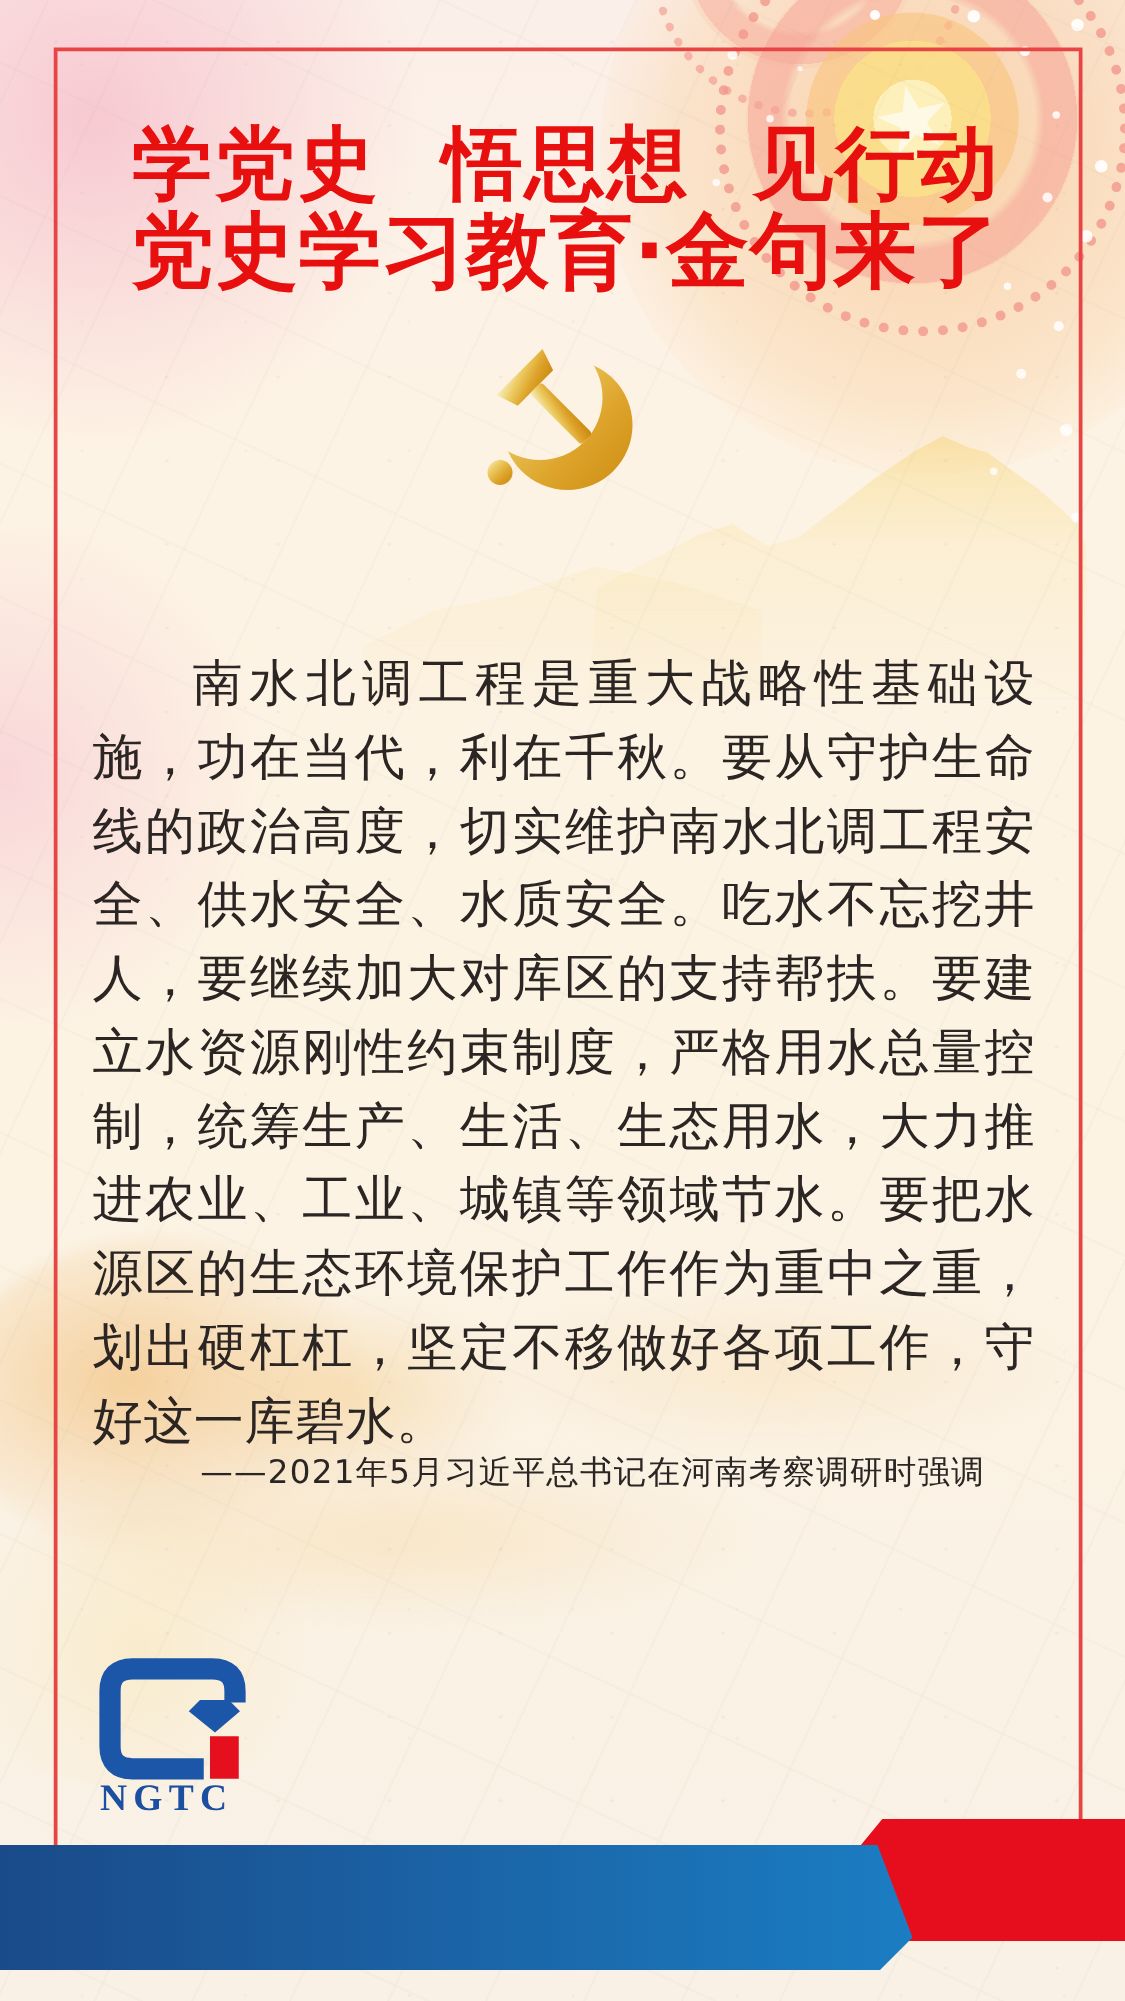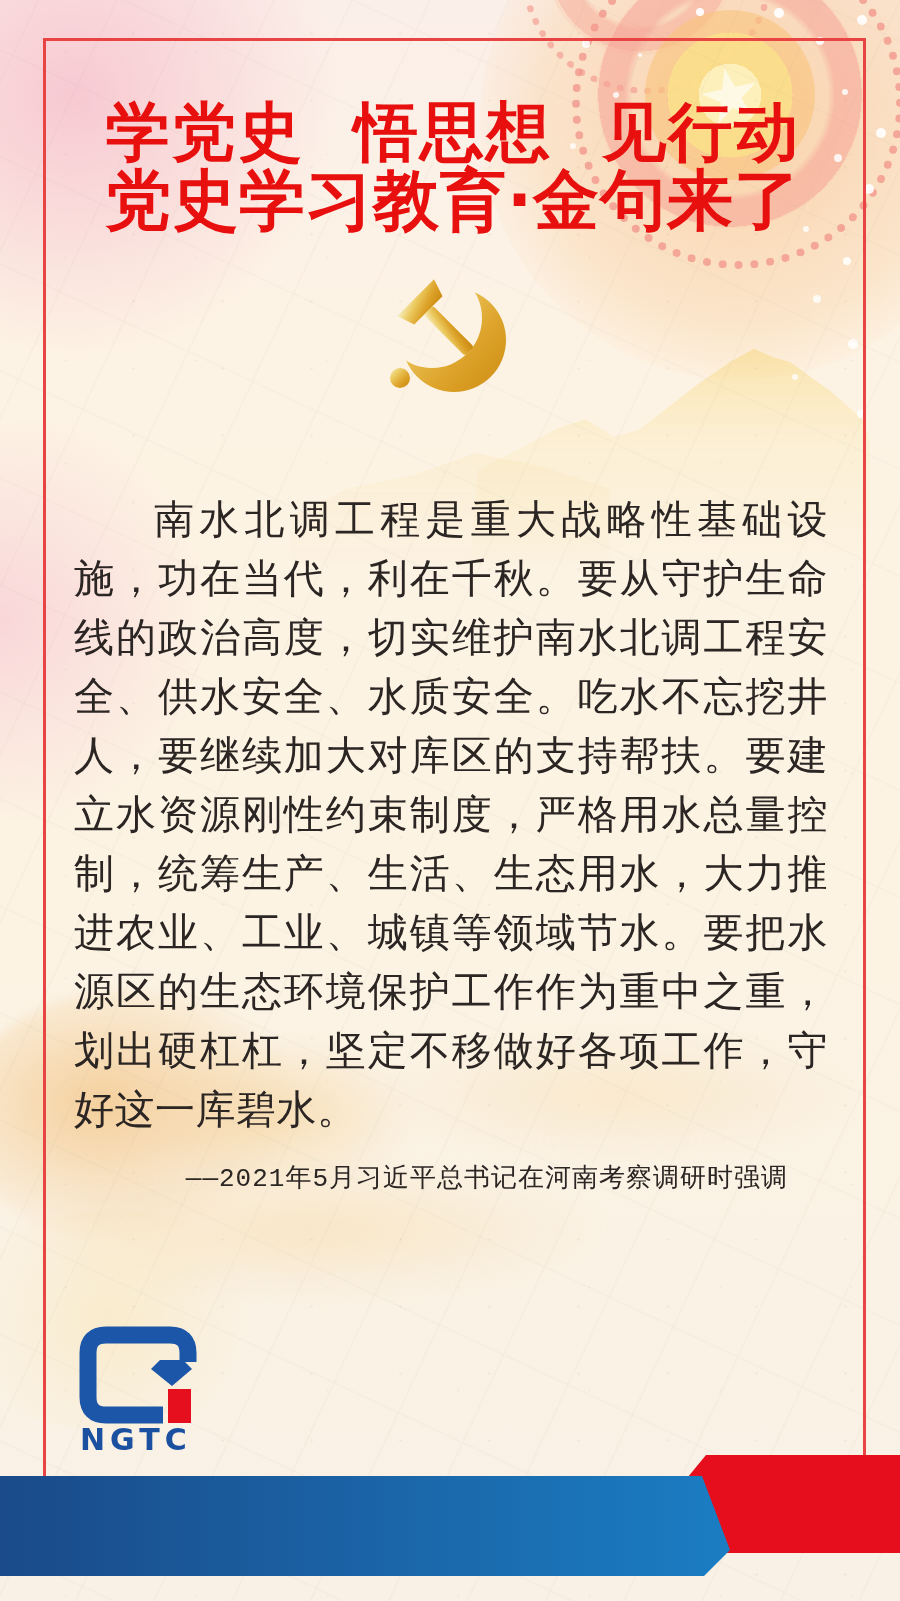--- a/index.html
+++ b/index.html
@@ -72,28 +72,28 @@
     background-size:89px 67px,131px 103px,auto,auto;}
   
   #frame{left:43px;top:38px;width:823px;height:1482px;border:3px solid var(--frame-red,#e84444);
     box-sizing:border-box;z-index:3;}
   
   #title-block{left:46px;top:62px;width:814px;text-align:center;z-index:4;
     color:var(--title-red,#e8100e);font-weight:bold;}
   #title-line1{font-size:66px;line-height:1.12;letter-spacing:1px;}
   #title-line2{font-size:64px;line-height:1;margin-top:38px;word-spacing:26px;letter-spacing:2px;}
   #emblem{left:384px;top:274px;z-index:4;}
-  #quote{left:74px;top:490px;width:754px;z-index:4;font-size:40px;line-height:59px;
+  #quote{left:74px;top:518px;width:754px;z-index:4;font-size:40px;line-height:59px;
     color:var(--text-color,#2b2523);text-align:justify;text-indent:80px;font-weight:500;letter-spacing:.5px;}
   #attribution{left:74px;top:1160px;width:714px;z-index:4;text-align:right;
-    font-size:26px;color:var(--text-color,#2b2523);letter-spacing:1px;font-family:Liberation Mono, monospace;}
+    font-size:26px;color:var(--text-color,#2b2523);letter-spacing:1px;}
   
   #logo{left:79px;top:1326px;z-index:4;}
   #logo-text{left:80px;top:1422px;z-index:4;font-size:30px;font-weight:bold;
-    color:var(--logo-blue,#1b4fa0);letter-spacing:5px;}
+    color:var(--logo-blue,#1b4fa0);letter-spacing:5px;font-family:Liberation Serif, serif;}
   
   #bar-red{left:0;top:1455px;width:900px;height:98px;background:var(--bar-red,#e60e1c);z-index:5;
     clip-path:polygon(706px 0,100% 0,100% 100%,727px 100%,669px 45px);}
   #bar-blue{left:0;top:1476px;width:760px;height:100px;z-index:6;
     background:linear-gradient(90deg,var(--bar-blue-start,#1a4a89),var(--bar-blue-end,#1b7fc5));
     clip-path:polygon(0 0,702px 0,730px 74px,704px 100%,0 100%);}
   #badge{left:658px;top:1466px;z-index:7;}
   #badge text{font-family:"DejaVu Sans Mono",monospace;font-weight:bold;font-size:47px;
     letter-spacing:-2px;}
 </style>

